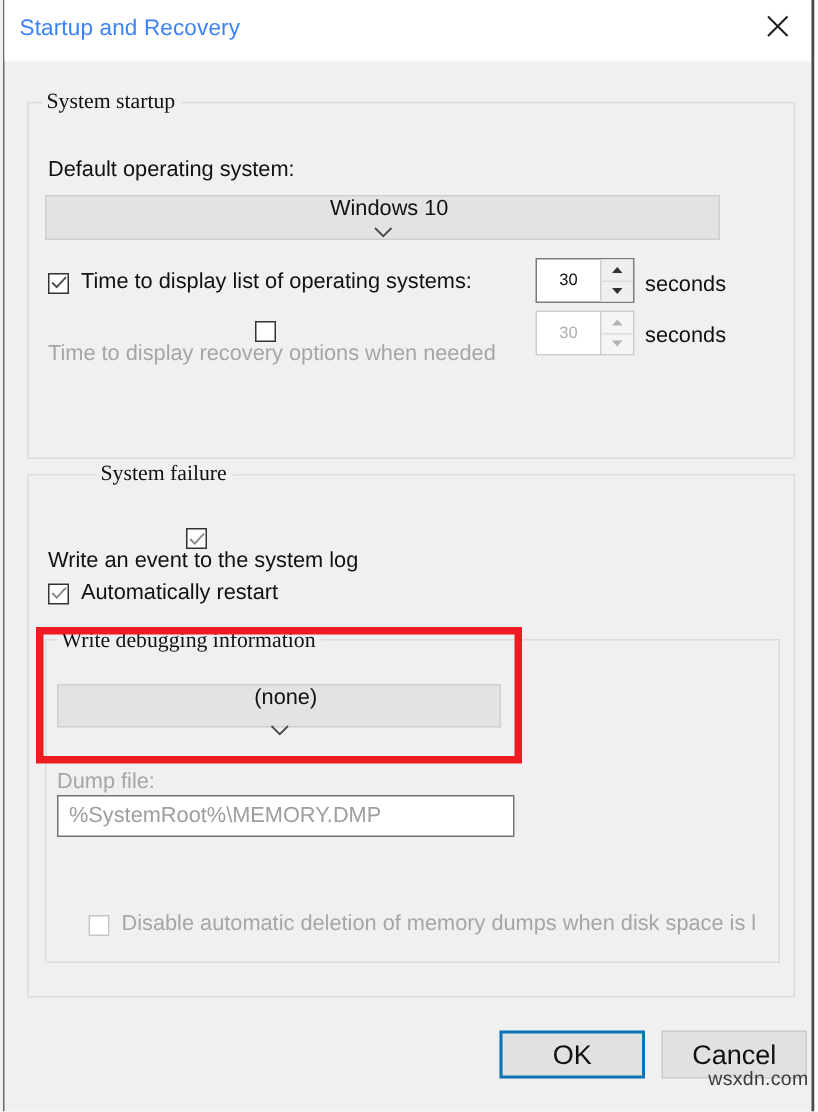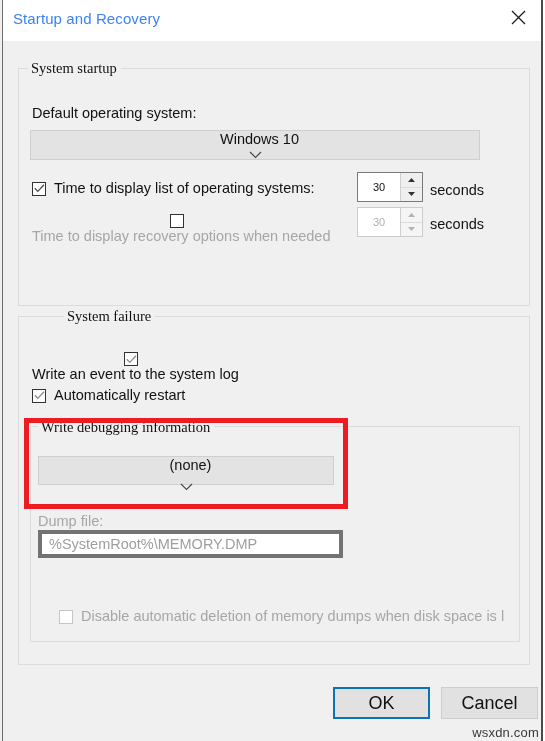--- a/index.html
+++ b/index.html
@@ -228,21 +228,21 @@
   .spin .spin-up { border-bottom: 1px solid #dcdcdc; }
 
   #spin-1 { left: 357px; top: 172px; width: 66px; }
   #spin-2 { left: 357px; top: 207px; width: 66px; }
 
   
   #txt-dumpfile {
     position: absolute;
     left: 38px; top: 530px;
     width: 305px; height: 28px;
-    border: 4px solid #737373;
+    border: 1px solid #737373;
     background: #ffffff;
     box-sizing: border-box;
     display: flex;
     align-items: center;
   }
   #txt-dumpfile .tval {
     font-size: 14.5px;
     color: #9e9e9e;
     padding-left: 7px;
     white-space: nowrap;
@@ -276,21 +276,21 @@
     border: 2px solid #0b72b5;
   }
   #btn-cancel {
     left: 394px; top: 687px;
     width: 97px; height: 32px;
     border: 1px solid #cdcdcd;
   }
 
   #watermark {
     position: absolute;
-    right: 6px; bottom: 1px;
+    right: 6px; bottom: 15px;
     font-size: 13px;
     color: #3a3a3a;
     letter-spacing: 0.2px;
   }
 </style>
 </head>
 <body>
 
 <div id="dialog">
 

